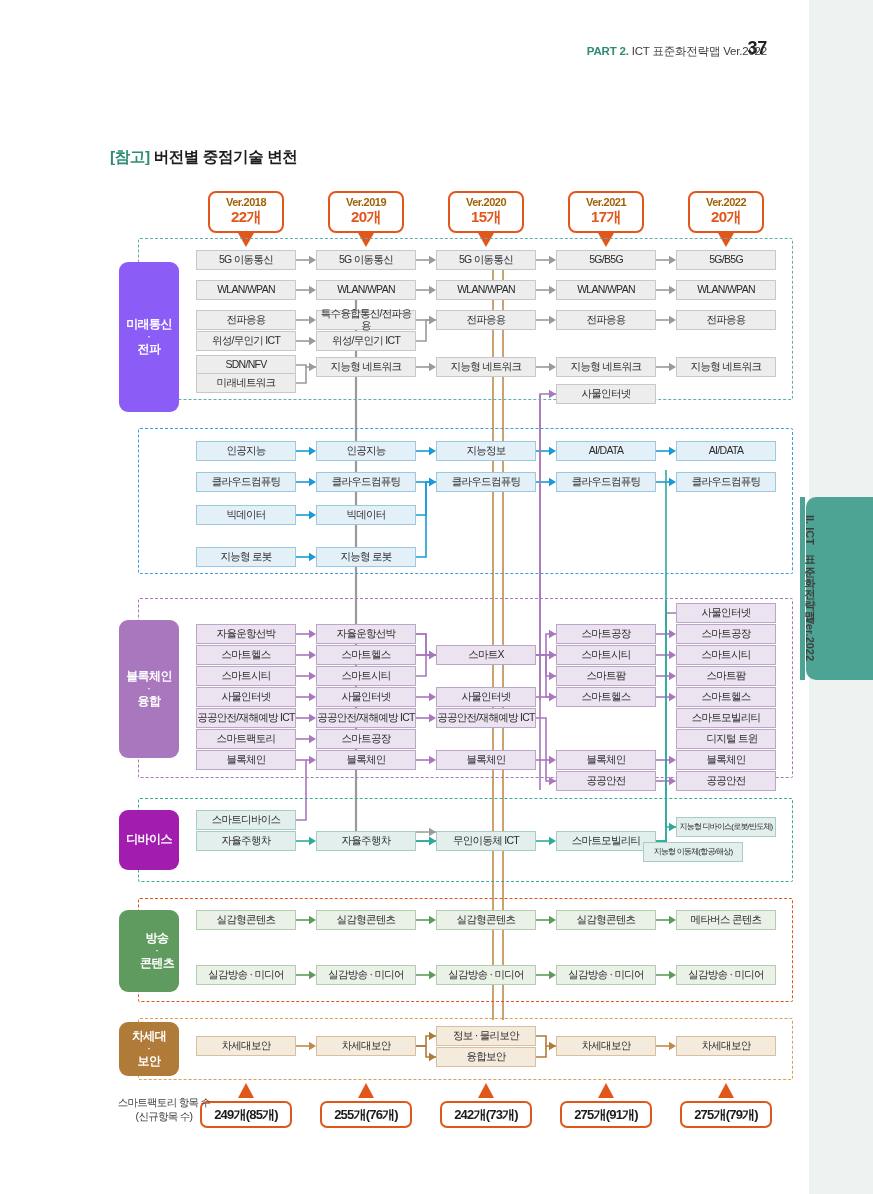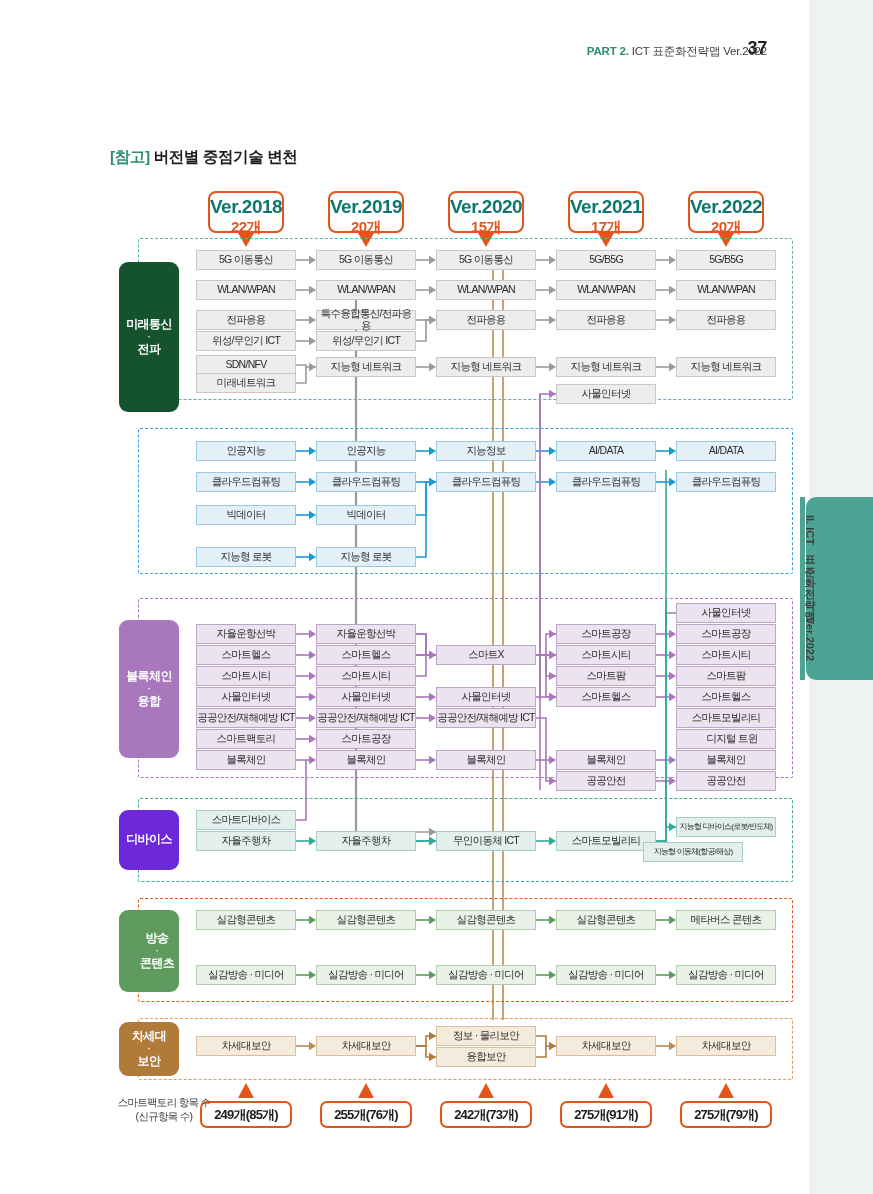--- a/index.html
+++ b/index.html
@@ -51,21 +51,21 @@
   
   #chart{
     position:absolute;left:0;top:0;width:809px;height:1194px;
   }
   #svg-layer{position:absolute;left:0;top:0;width:809px;height:1194px;pointer-events:none;}
   
   .ver-box{
     position:absolute;width:76px;height:42px;border:2px solid #e2561b;border-radius:8px;
     background:#fff;text-align:center;box-sizing:border-box;
   }
-  .ver-box .v{display:block;font-size:19px;font-weight:bold;color:#0f766e;margin-top:3px;letter-spacing:-0.5px;}
+  .ver-box .v{display:block;font-size:11px;font-weight:bold;color:#a16207;margin-top:3px;letter-spacing:-0.5px;}
   .ver-box .c{display:block;font-size:15px;font-weight:bold;color:#e2561b;margin-top:0px;letter-spacing:-0.5px;}
   
   .cat{
     position:absolute;left:119px;width:60px;border-radius:9px;
     display:flex;flex-direction:column;align-items:center;justify-content:center;
     color:#fff;font-size:12px;font-weight:bold;letter-spacing:-0.6px;line-height:1.45;
     text-align:center;box-sizing:border-box;
   }
   .cat .dot{font-size:9px;line-height:0.9;}
   
@@ -309,21 +309,21 @@
       <span class="v">Ver.2021</span>
       <span class="c">17개</span>
     </div>
     <div class="sum-box" style="left: 560px; top: 1101px;">275개(91개)</div>
     <div class="ver-box" style="left: 688px; top: 191px;">
       <span class="v">Ver.2022</span>
       <span class="c">20개</span>
     </div>
     <div class="sum-box" style="left: 680px; top: 1101px;">275개(79개)</div>
     <div class="frame" style="top: 238px; height: 162px; border-color: rgb(92, 176, 176);"></div>
-    <div class="cat" style="top: 262px; height: 150px; background: #14532d;">
+    <div class="cat" style="top: 262px; height: 150px; background: #8b5cf6;">
       <span>미래통신</span>
       <span class="dot">·</span>
       <span>전파</span>
     </div>
     <div class="tb" style="left: 196px; top: 250px; width: 100px; height: 20px; background: rgb(237, 237, 237); border-color: rgb(200, 200, 200);">5G 이동통신</div>
     <div class="tb" style="left: 196px; top: 280px; width: 100px; height: 20px; background: rgb(237, 237, 237); border-color: rgb(200, 200, 200);">WLAN/WPAN</div>
     <div class="tb" style="left: 196px; top: 310px; width: 100px; height: 20px; background: rgb(237, 237, 237); border-color: rgb(200, 200, 200);">전파응용</div>
     <div class="tb" style="left: 196px; top: 331px; width: 100px; height: 20px; background: rgb(237, 237, 237); border-color: rgb(200, 200, 200);">위성/무인기 ICT</div>
     <div class="tb" style="left: 196px; top: 355px; width: 100px; height: 20px; background: rgb(237, 237, 237); border-color: rgb(200, 200, 200);">SDN/NFV</div>
     <div class="tb" style="left: 196px; top: 373px; width: 100px; height: 20px; background: rgb(237, 237, 237); border-color: rgb(200, 200, 200);">미래네트워크</div>
@@ -393,21 +393,21 @@
     <div class="tb" style="left: 676px; top: 603px; width: 100px; height: 20px; background: rgb(236, 227, 240); border-color: rgb(189, 165, 200);">사물인터넷</div>
     <div class="tb" style="left: 676px; top: 624px; width: 100px; height: 20px; background: rgb(236, 227, 240); border-color: rgb(189, 165, 200);">스마트공장</div>
     <div class="tb" style="left: 676px; top: 645px; width: 100px; height: 20px; background: rgb(236, 227, 240); border-color: rgb(189, 165, 200);">스마트시티</div>
     <div class="tb" style="left: 676px; top: 666px; width: 100px; height: 20px; background: rgb(236, 227, 240); border-color: rgb(189, 165, 200);">스마트팜</div>
     <div class="tb" style="left: 676px; top: 687px; width: 100px; height: 20px; background: rgb(236, 227, 240); border-color: rgb(189, 165, 200);">스마트헬스</div>
     <div class="tb" style="left: 676px; top: 708px; width: 100px; height: 20px; background: rgb(236, 227, 240); border-color: rgb(189, 165, 200);">스마트모빌리티</div>
     <div class="tb" style="left: 676px; top: 729px; width: 100px; height: 20px; background: rgb(236, 227, 240); border-color: rgb(189, 165, 200); padding-left: 12px;">디지털 트윈</div>
     <div class="tb" style="left: 676px; top: 750px; width: 100px; height: 20px; background: rgb(236, 227, 240); border-color: rgb(189, 165, 200);">블록체인</div>
     <div class="tb" style="left: 676px; top: 771px; width: 100px; height: 20px; background: rgb(236, 227, 240); border-color: rgb(189, 165, 200);">공공안전</div>
     <div class="frame" style="top: 798px; height: 84px; border-color: rgb(63, 169, 155);"></div>
-    <div class="cat" style="top: 810px; height: 60px; background: #6d28d9;">
+    <div class="cat" style="top: 810px; height: 60px; background: #a21caf;">
       <span>디바이스</span>
     </div>
     <div class="tb" style="left: 196px; top: 810px; width: 100px; height: 20px; background: rgb(226, 239, 237); border-color: rgb(168, 204, 198);">스마트디바이스</div>
     <div class="tb" style="left: 196px; top: 831px; width: 100px; height: 20px; background: rgb(226, 239, 237); border-color: rgb(168, 204, 198);">자율주행차</div>
     <div class="tb" style="left: 316px; top: 831px; width: 100px; height: 20px; background: rgb(226, 239, 237); border-color: rgb(168, 204, 198);">자율주행차</div>
     <div class="tb" style="left: 436px; top: 831px; width: 100px; height: 20px; background: rgb(226, 239, 237); border-color: rgb(168, 204, 198);">무인이동체 ICT</div>
     <div class="tb" style="left: 556px; top: 831px; width: 100px; height: 20px; background: rgb(226, 239, 237); border-color: rgb(168, 204, 198);">스마트모빌리티</div>
     <div class="tb tiny" style="left: 676px; top: 817px; width: 100px; height: 20px; background: rgb(226, 239, 237); border-color: rgb(168, 204, 198);">지능형 디바이스(로봇/반도체)</div>
     <div class="tb tiny" style="left: 643px; top: 842px; width: 100px; height: 20px; background: rgb(226, 239, 237); border-color: rgb(168, 204, 198);">지능형 이동체(항공/해상)</div>
     <div class="frame" style="top: 898px; height: 104px; border-color: rgb(226, 86, 27);"></div>

